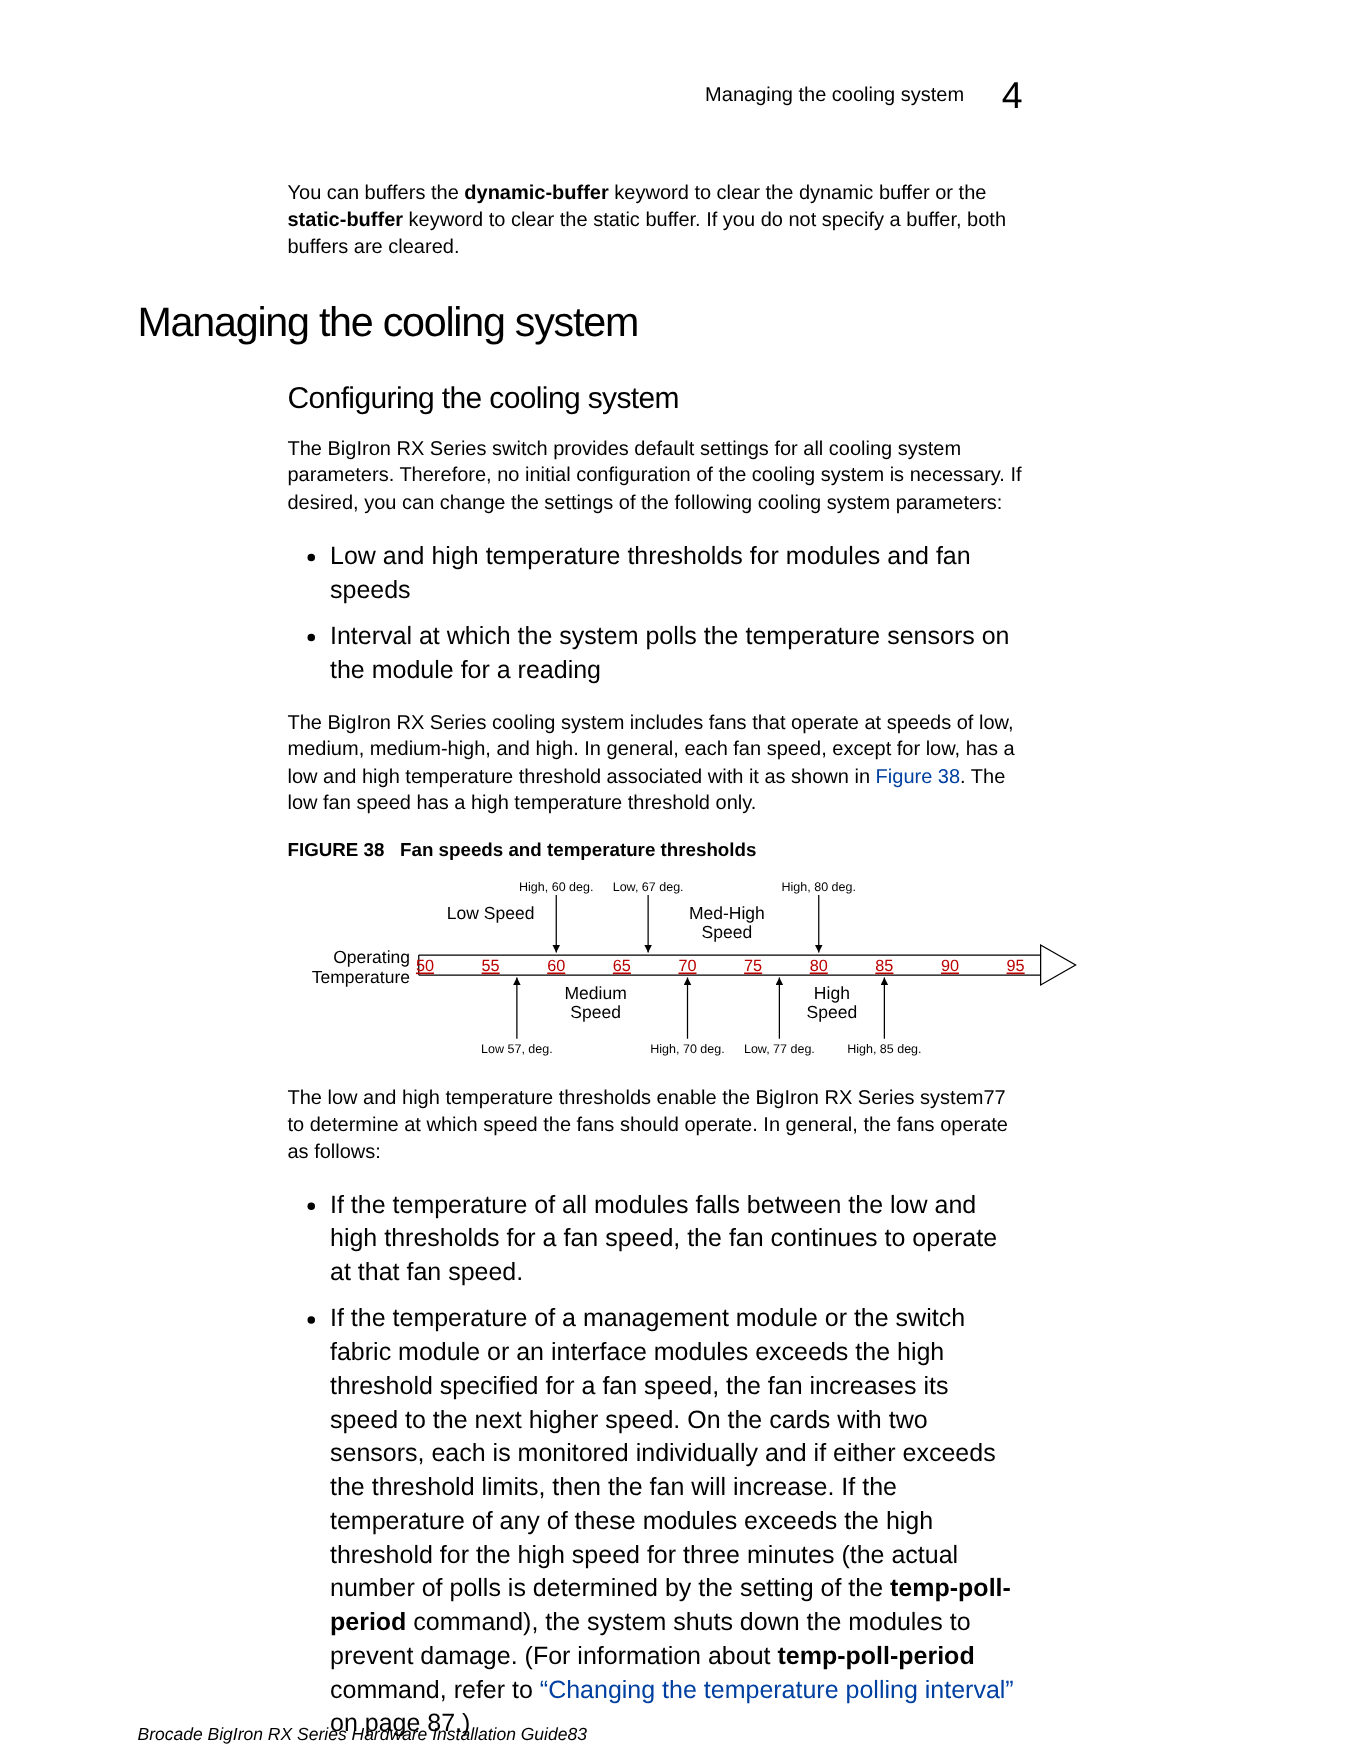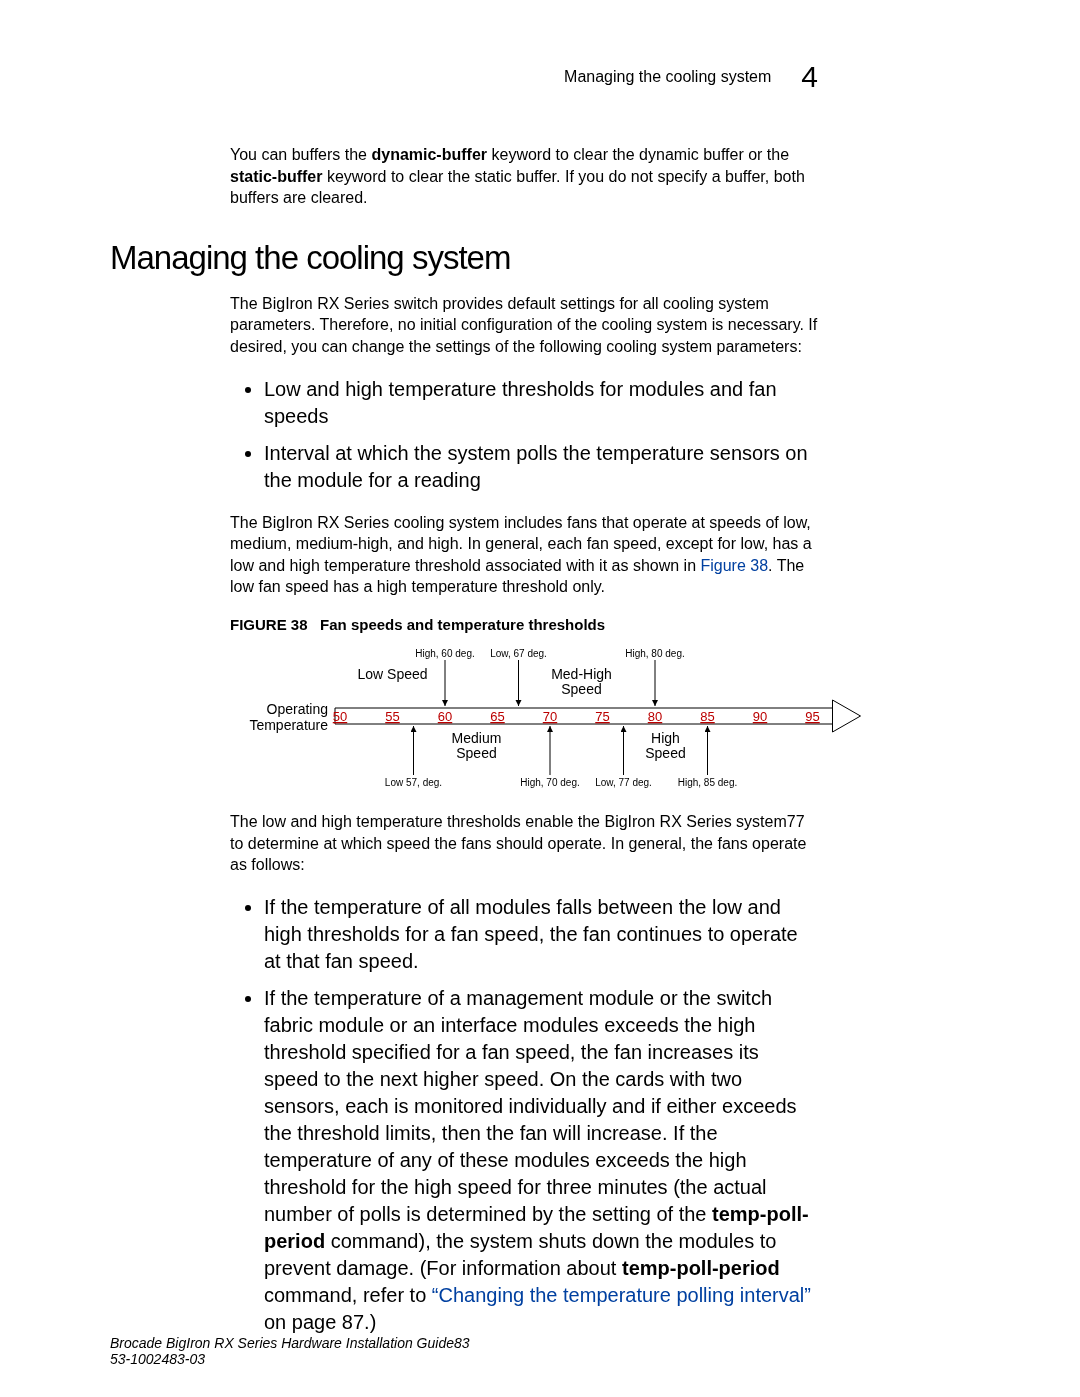--- a/index.html
+++ b/index.html
@@ -108,20 +108,21 @@
     <span class="chapter-num">4</span>
   </div>
 
   <p class="intro-para">
     <span>You can buffers the </span><b>dynamic-buffer</b><span> keyword to clear the dynamic buffer or the </span><b>static-buffer</b><span> keyword to clear the static buffer. If you do not specify a buffer, both buffers are cleared.</span>
   </p>
 
   <h1>Managing the cooling system</h1>
 
 
+  <h2>Configuring the cooling system</h2>
 
   <p class="body-para">The BigIron RX Series switch provides default settings for all cooling system parameters. Therefore, no initial configuration of the cooling system is necessary. If desired, you can change the settings of the following cooling system parameters:</p>
 
   <ul class="bullets">
     <li>Low and high temperature thresholds for modules and fan speeds</li>
     <li>Interval at which the system polls the temperature sensors on the module for a reading</li>
   </ul>
 
 
   <p class="body-para">

